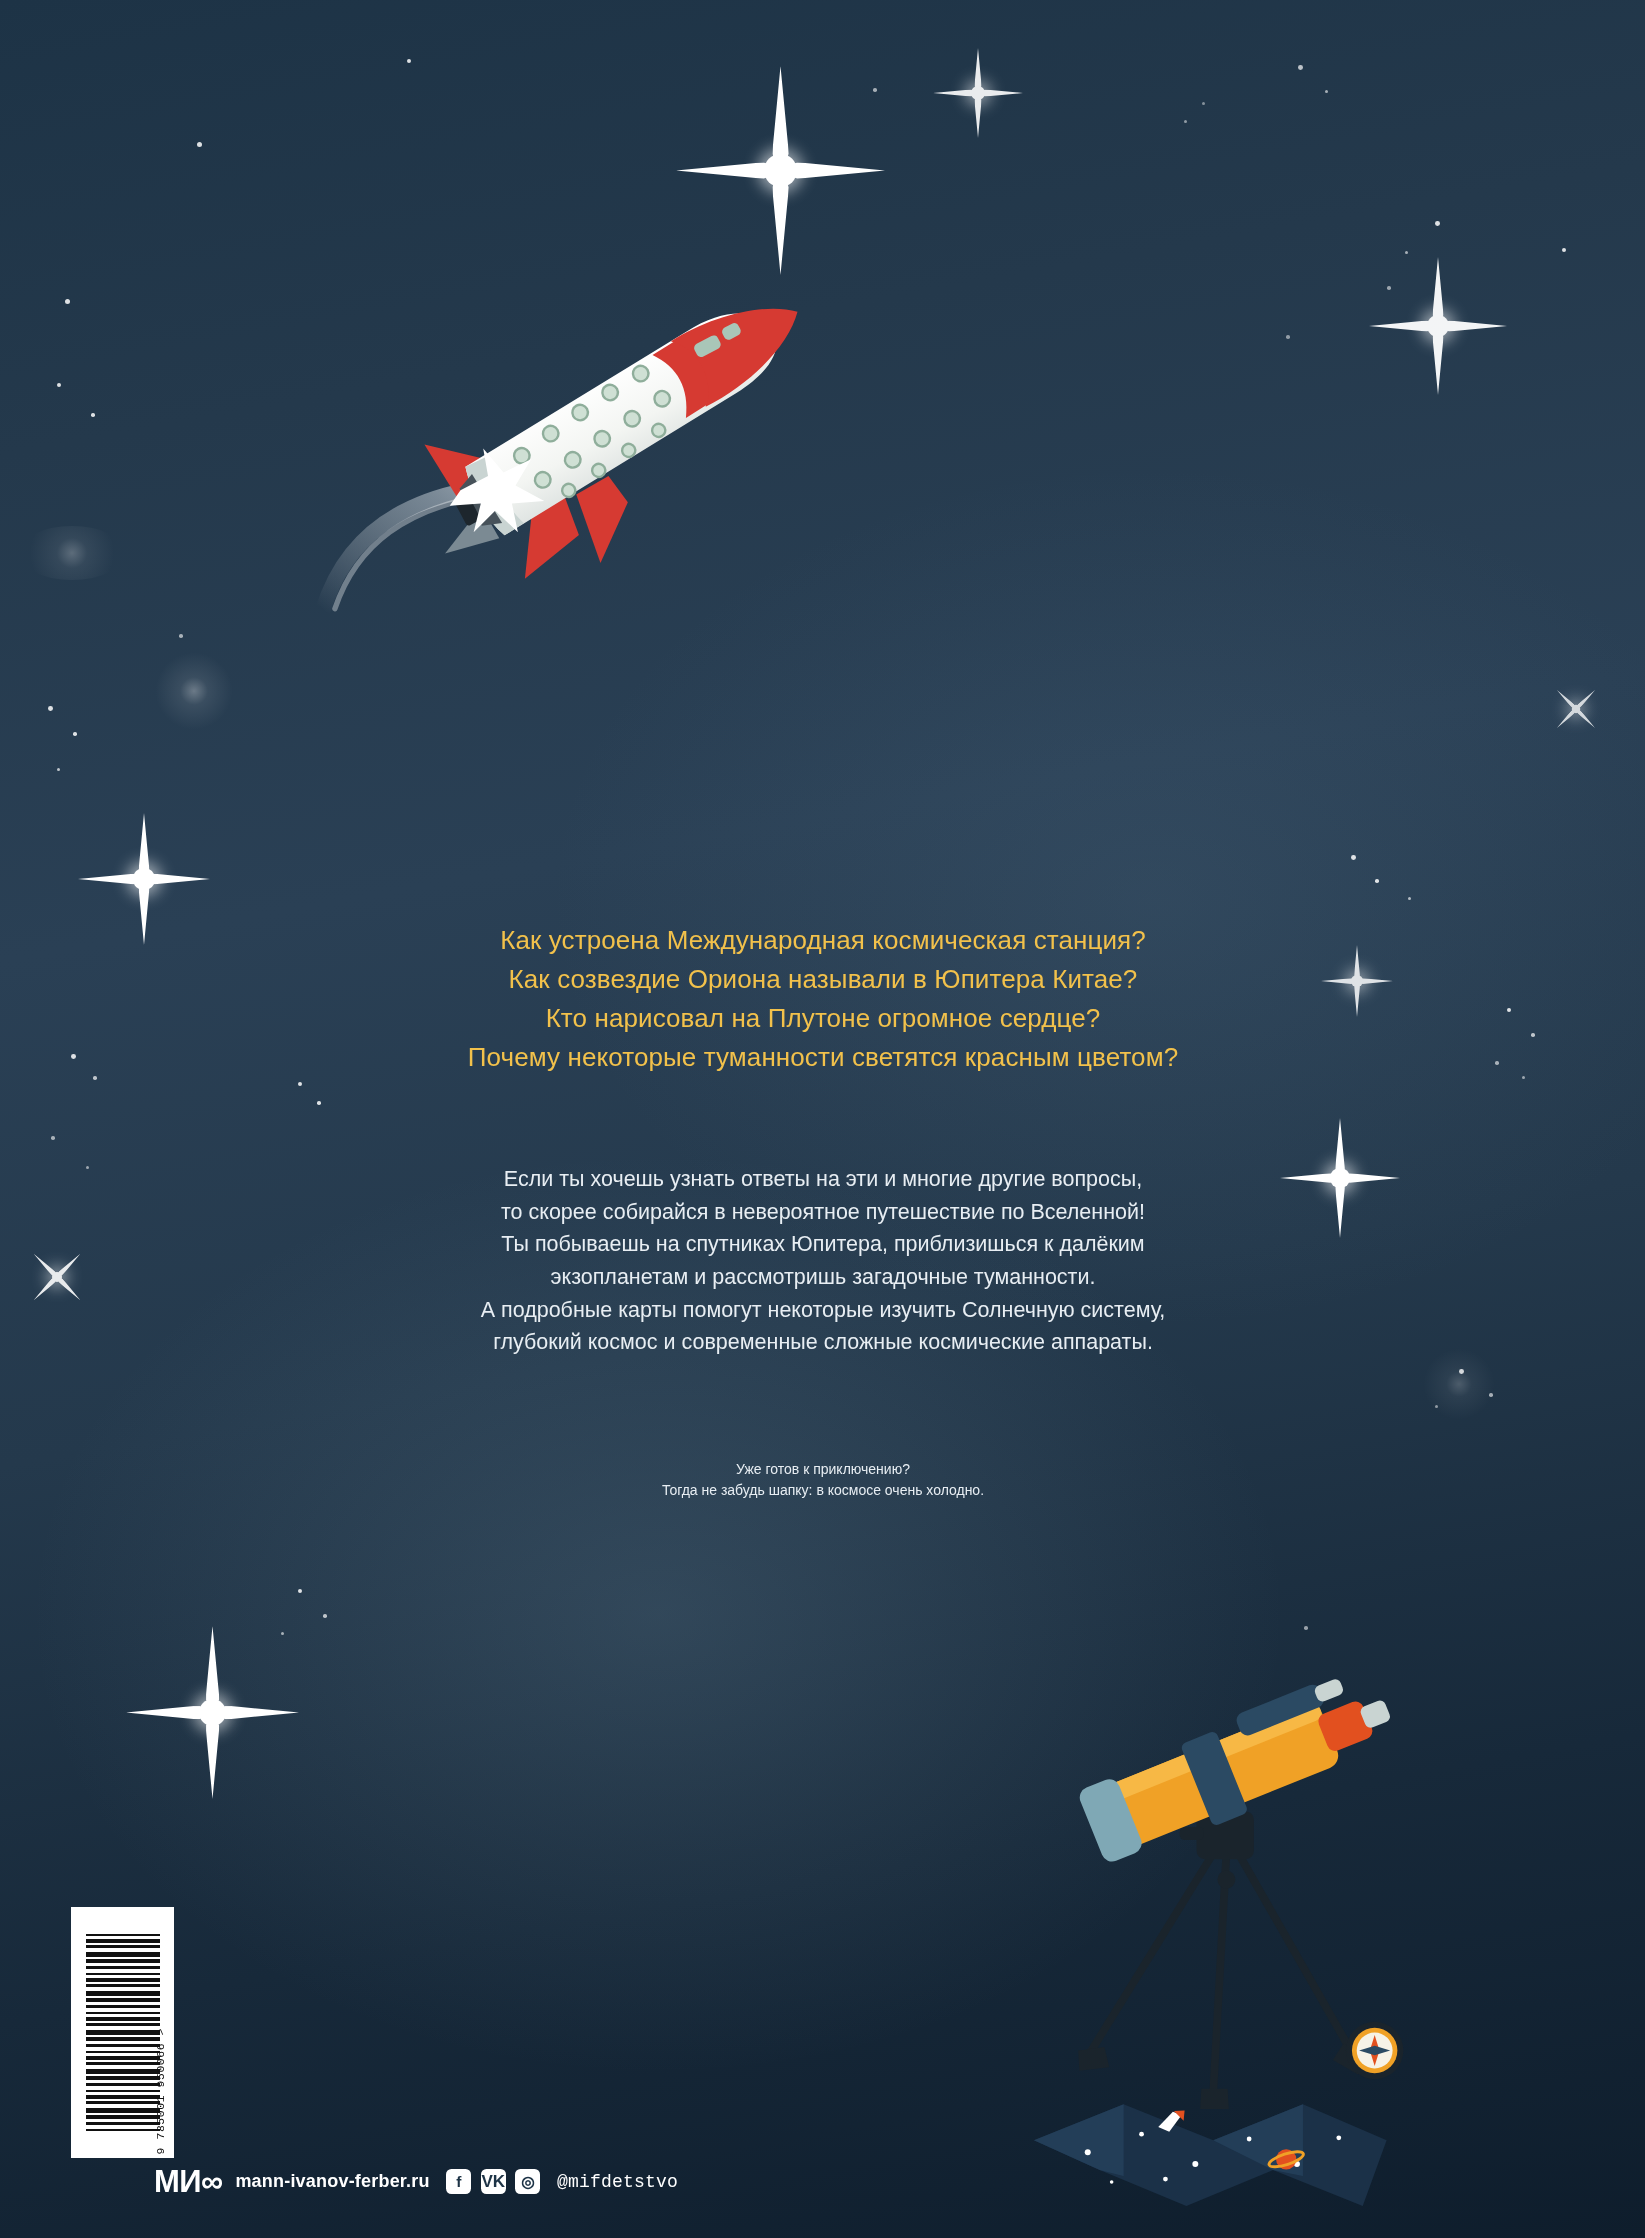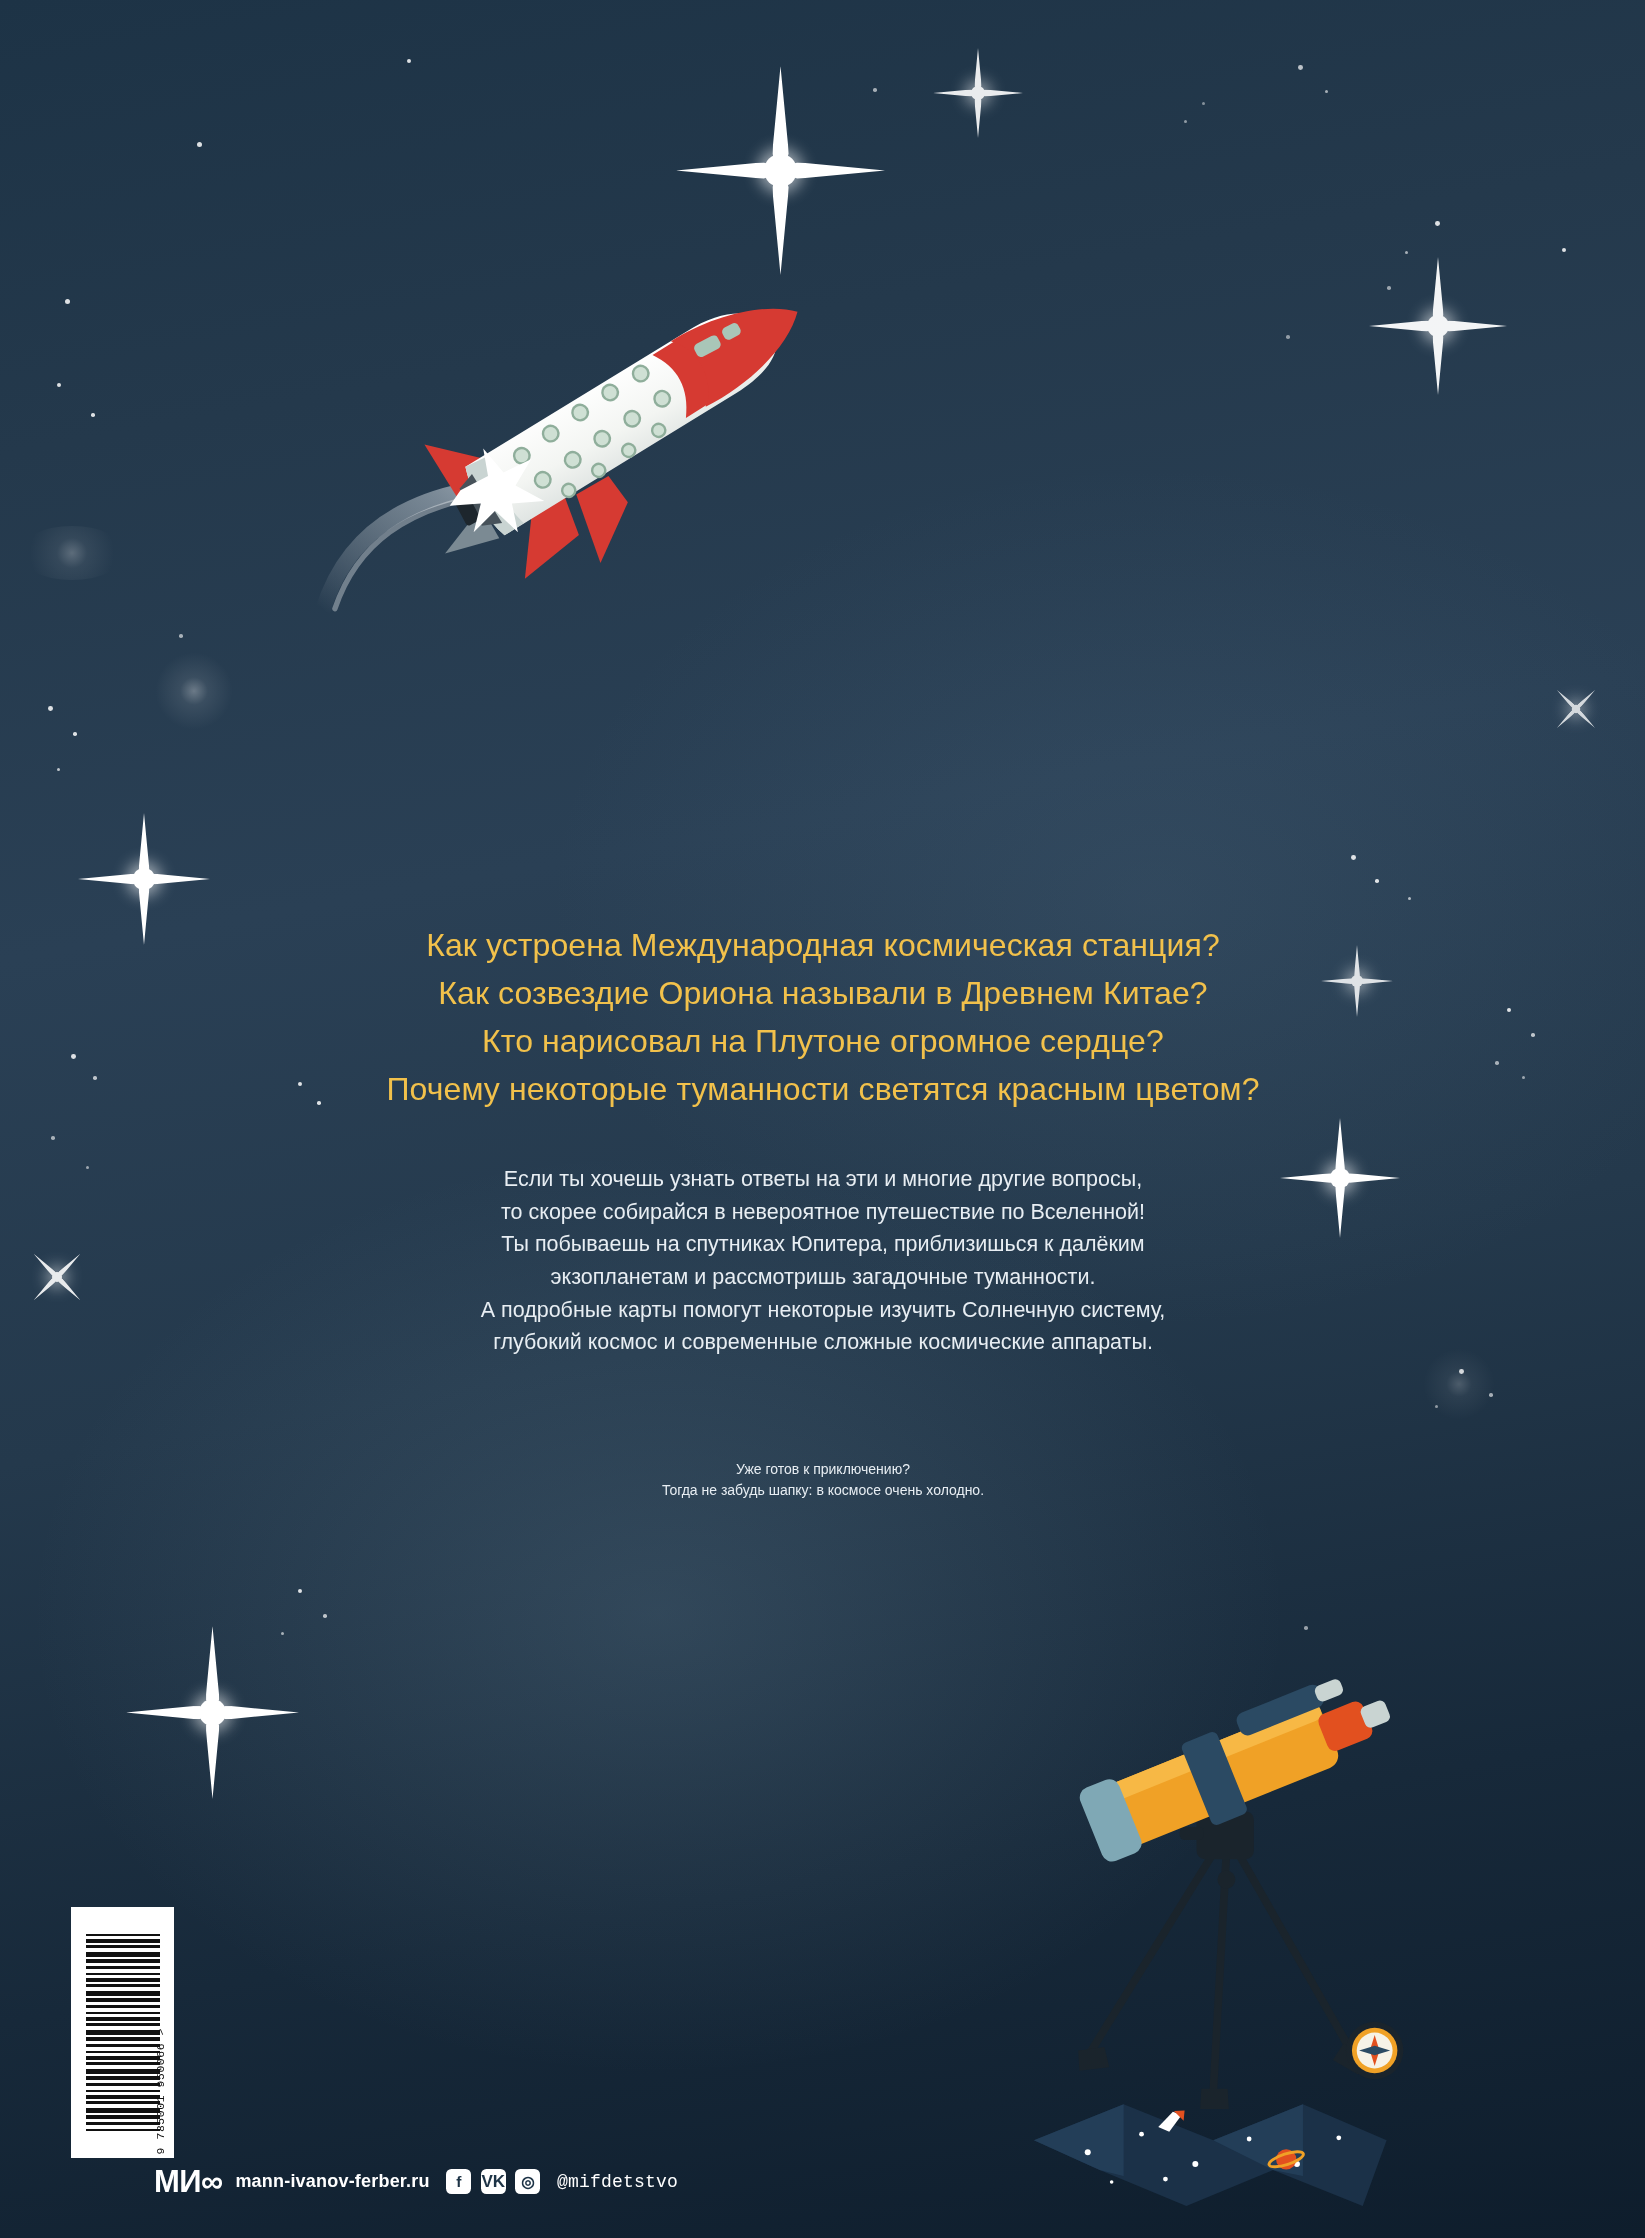--- a/index.html
+++ b/index.html
@@ -63,21 +63,21 @@
     pointer-events: none;
   }
 
   
   .questions {
     position: absolute;
     left: 0; right: 0;
     top: 921px;
     text-align: center;
     color: #f2c14b;
-    font-size: 32px;
+    font-size: 26px;
     line-height: 1.5;
     letter-spacing: 0.1px;
   }
   .questions div { white-space: nowrap; }
 
   .body-copy {
     position: absolute;
     left: 0; right: 0;
     top: 1163px;
     text-align: center;
@@ -332,21 +332,21 @@
       </g>
 
       <g transform="translate(250,330)">
         <path d="M0 70 L46 46 L38 0 L72 40 L118 18 L92 62 L140 88 L86 92 L96 140 L58 104 L22 140 L34 92 L-18 96 Z" fill="#ffffff"></path>
       </g>
     </svg>
   </div>
 
   <div class="questions">
     <div>Как устроена Международная космическая станция?</div>
-    <div>Как созвездие Ориона называли в Древнем Китае?</div>
+    <div>Как созвездие Ориона называли в Юпитера Китае?</div>
     <div>Кто нарисовал на Плутоне огромное сердце?</div>
     <div>Почему некоторые туманности светятся красным цветом?</div>
   </div>
 
   <div class="body-copy">
     <div>Если ты хочешь узнать ответы на эти и многие другие вопросы,</div>
     <div>то скорее собирайся в невероятное путешествие по Вселенной!</div>
     <div>Ты побываешь на спутниках Юпитера, приблизишься к далёким</div>
     <div>экзопланетам и рассмотришь загадочные туманности.</div>
     <div>А подробные карты помогут некоторые изучить Солнечную систему,</div>

